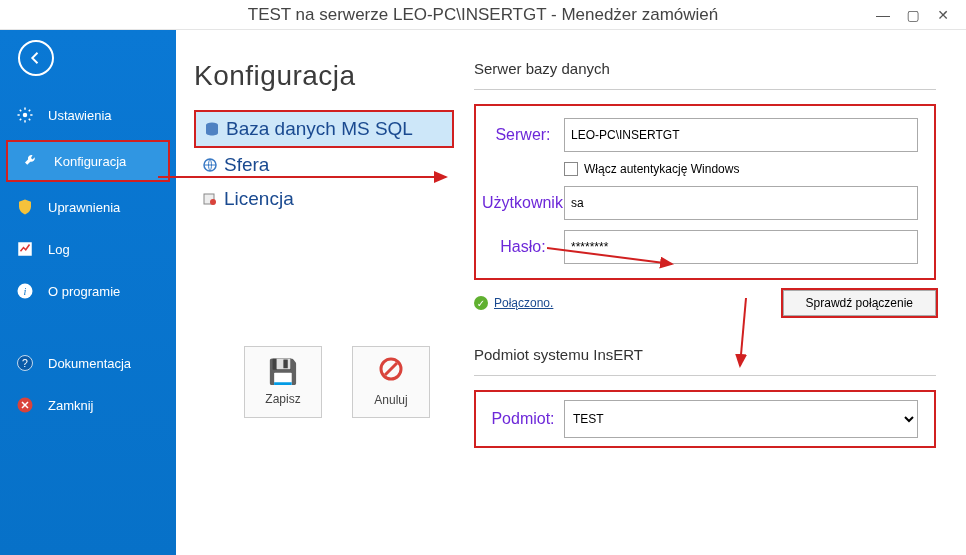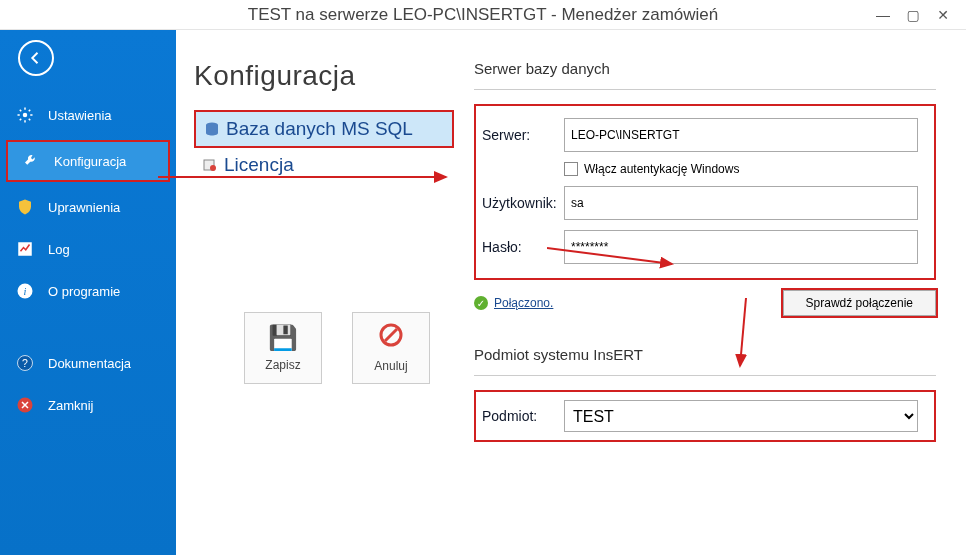--- a/index.html
+++ b/index.html
@@ -164,22 +164,23 @@
     border-top: 1px solid #ccc;
     margin-bottom: 14px;
   }
   .form-row {
     display: flex;
     align-items: center;
     margin-bottom: 10px;
   }
   .form-label {
     width: 82px;
-    color: #0f172a;
-    font-size: 14px;
+    color: #6d28d9;
+    font-size: 16px;
+    text-align: center;
   }
   .form-input {
     flex: 1;
     height: 34px;
     border: 1px solid #aaa;
     padding: 2px 6px;
     font-size: 12px;
     background: #fff;
   }
   .cbx {
@@ -204,23 +205,23 @@
   .check-btn {
     border: 1px solid #aaa;
     background: #f4f4f4;
     padding: 5px 22px;
     font-size: 12px;
     cursor: pointer;
     outline: 2px solid #d12020;
   }
   .combo {
     flex: 1;
-    height: 32px;
+    height: 38px;
     border: 1px solid #aaa;
-    font-size: 16px;
+    font-size: 12px;
     background: #fff;
     padding: 0 4px;
   }
   .arrow { position:absolute; pointer-events:none; }
 </style>
 </head>
 <body>
 
 <div class="titlebar">
   <span class="titlebar-text">TEST na serwerze LEO-PC\INSERTGT - Menedżer zamówień</span>
@@ -316,20 +317,29 @@
 
       <div class="subnav">
         <div class="subnav-item selected">
           <span class="subnav-icon">
             <svg viewBox="0 0 16 16">
                 <ellipse cx="8" cy="4" rx="6" ry="2.5" fill="#4f82c2"></ellipse>
                 <path d="M2 4v8c0 1.4 2.7 2.5 6 2.5s6-1.1 6-2.5V4" fill="#4f82c2"></path>
               </svg>
           </span>
           <span>Baza danych MS SQL</span>
+        </div>
+        <div class="subnav-item">
+          <span class="subnav-icon">
+            <svg viewBox="0 0 16 16">
+                <circle cx="8" cy="8" r="6" fill="none" stroke="#3a7ac5" stroke-width="1.5"></circle>
+                <path d="M2 8h12M8 2c2 3 2 9 0 12M8 2c-2 3-2 9 0 12" stroke="#3a7ac5" stroke-width="1" fill="none"></path>
+              </svg>
+          </span>
+          <span>Sfera</span>
         </div>
         <div class="subnav-item">
           <span class="subnav-icon">
             <svg viewBox="0 0 16 16">
                 <rect x="2" y="3" width="10" height="10" fill="#eee" stroke="#888"></rect>
                 <circle cx="11" cy="11" r="3" fill="#d9433b"></circle>
               </svg>
           </span>
           <span>Licencja</span>
         </div>

